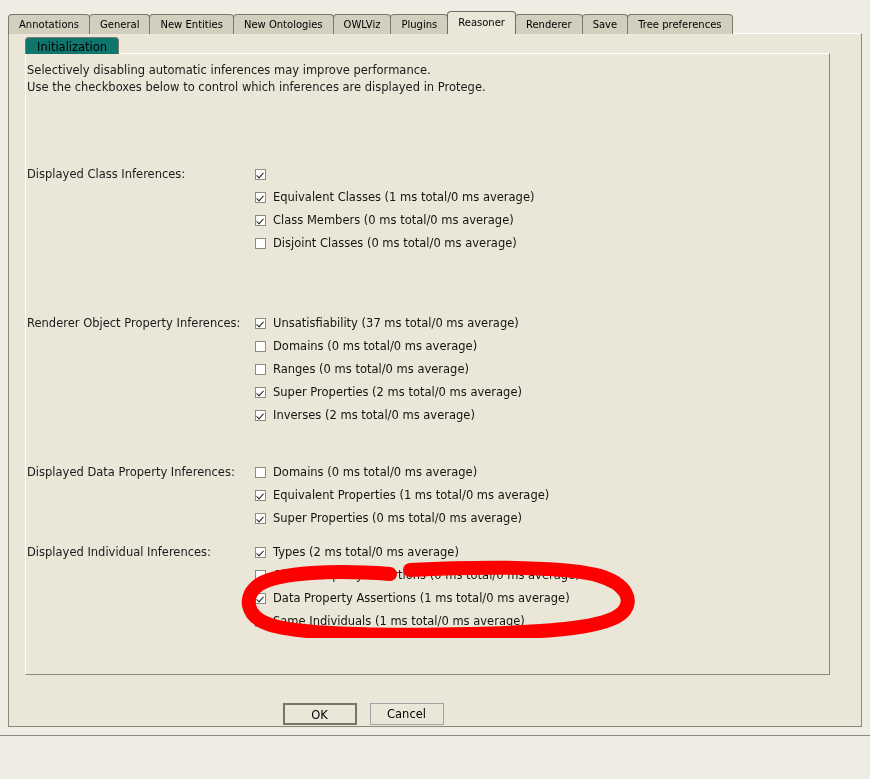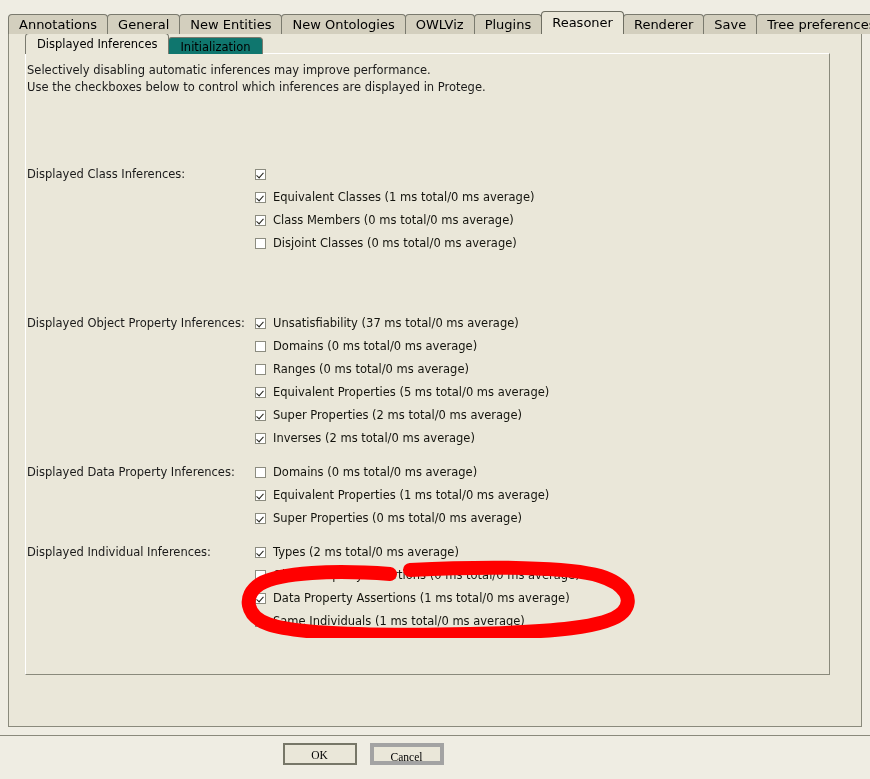--- a/index.html
+++ b/index.html
@@ -30,21 +30,21 @@
   }
   .otab {
     height: 20px;
     line-height: 20px;
     padding: 0 10px;
     margin-right: -1px;
     background: #D3CFBE;
     border: 1px solid #7A7A6E;
     border-bottom: none;
     border-radius: 4px 4px 0 0;
-    font-size: 13px;
+    font-size: 10px;
     color: #000;
     white-space: nowrap;
     box-sizing: border-box;
     position: relative;
     text-align: center;
   }
   .otab.active {
     background: #EAE7D9;
     height: 23px;
     line-height: 22px;
@@ -167,34 +167,33 @@
     position: absolute;
     left: 0px;
     top: 735px;
     width: 870px;
     height: 1px;
     background: #8A8A7C;
   }
   #buttonbar {
     position: absolute;
     left: 0;
-    top: 743px;
+    top: 703px;
     width: 726px;
     display: flex;
     justify-content: center;
     gap: 13px;
-    font-family: Liberation Serif, serif;
   }
   .btn {
     min-width: 74px;
     height: 22px;
     line-height: 20px;
     text-align: center;
     background: #EAE7D9;
-    border: 4px solid #a3a3a3;
+    border: 1px solid #a3a3a3;
     font-size: 11.5px;
     color: #000;
     box-sizing: border-box;
     padding: 0 10px;
   }
   .btn.focused {
     border: 2px solid #777768;
   }
 
   
@@ -220,21 +219,20 @@
     <div class="otab">Plugins</div>
     <div class="otab active">Reasoner</div>
     <div class="otab">Renderer</div>
     <div class="otab">Save</div>
     <div class="otab">Tree preferences</div>
   </div>
 
 <div id="outer-panel"></div>
 
 <div id="inner-tabstrip">
-    <div class="itab active">Displayed Inferences</div>
     <div class="itab">Initialization</div>
   </div>
 
 <div id="inner-panel"></div>
 
 <div id="intro">
   <div>Selectively disabling automatic inferences may improve performance.</div>
   <div>Use the checkboxes below to control which inferences are displayed in Protege.</div>
 </div>
 
@@ -250,37 +248,33 @@
       </div>
       <div class="cb-row">
         <span class="cb-box checked"></span>
         <span class="cb-label">Class Members (0 ms total/0 ms average)</span>
       </div>
       <div class="cb-row">
         <span class="cb-box"></span>
         <span class="cb-label">Disjoint Classes (0 ms total/0 ms average)</span>
       </div>
     </div>
-    <div class="group-label" style="top: 316px;">Displayed Object Property Inferences:</div>
+    <div class="group-label" style="top: 316px;">Renderer Object Property Inferences:</div>
     <div class="cb-col" style="top: 312px;">
       <div class="cb-row">
         <span class="cb-box checked"></span>
         <span class="cb-label">Unsatisfiability (37 ms total/0 ms average)</span>
       </div>
       <div class="cb-row">
         <span class="cb-box"></span>
         <span class="cb-label">Domains (0 ms total/0 ms average)</span>
       </div>
       <div class="cb-row">
         <span class="cb-box"></span>
         <span class="cb-label">Ranges (0 ms total/0 ms average)</span>
-      </div>
-      <div class="cb-row">
-        <span class="cb-box checked"></span>
-        <span class="cb-label">Equivalent Properties (5 ms total/0 ms average)</span>
       </div>
       <div class="cb-row">
         <span class="cb-box checked"></span>
         <span class="cb-label">Super Properties (2 ms total/0 ms average)</span>
       </div>
       <div class="cb-row">
         <span class="cb-box checked"></span>
         <span class="cb-label">Inverses (2 ms total/0 ms average)</span>
       </div>
     </div>

